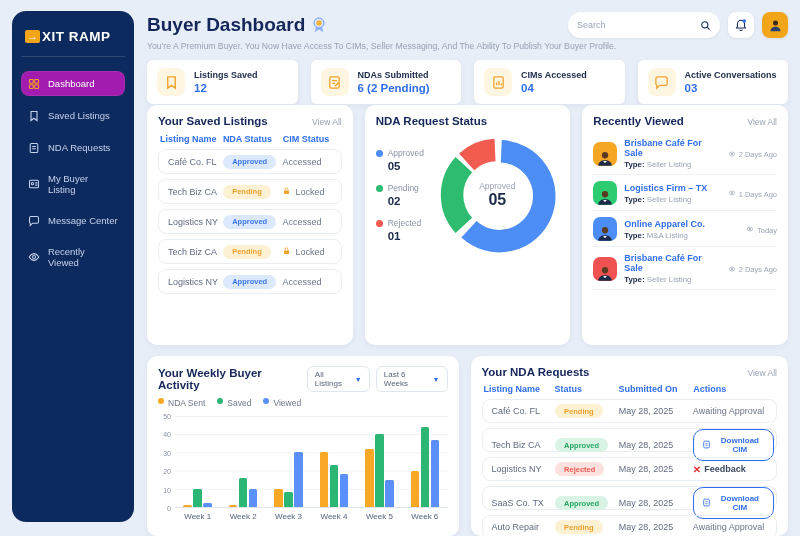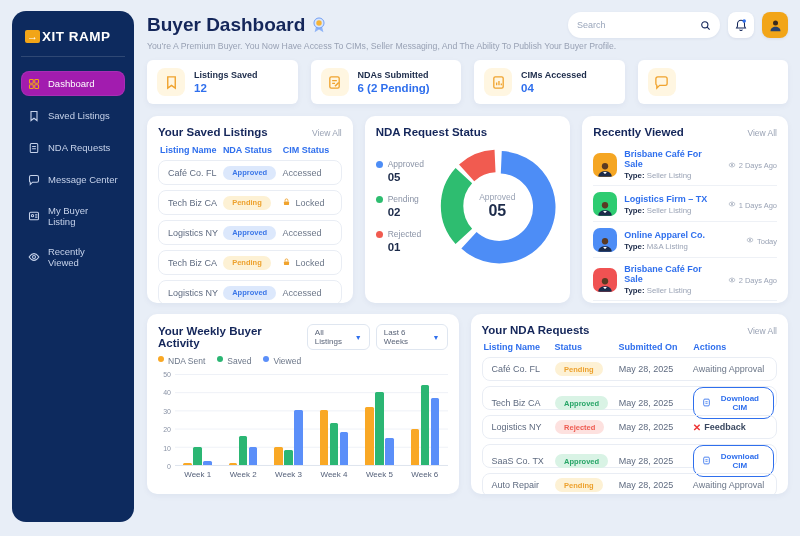--- a/index.html
+++ b/index.html
@@ -34,21 +34,21 @@
 
   
   .stats-row { margin-top:9px; display:grid; grid-template-columns:repeat(4,1fr); gap:13px; }
   .stat-card { background:#fff; border-radius:6px; padding:8px 10px; display:flex; align-items:center; gap:9px; box-shadow:0 2px 6px rgba(20,40,90,.05); }
   .stat-icon { width:28px; height:28px; border-radius:8px; background:#fff6e1; display:flex; align-items:center; justify-content:center; color:#f0a32e; flex-shrink:0; }
   .stat-icon svg { width:15px; height:15px; }
   .stat-label { font-size:9px; font-weight:700; color:#1c2b4a; }
   .stat-value { font-size:11.5px; font-weight:800; color:#2f6fed; margin-top:2px; }
 
   
-  .mid-row { margin-top:12px; display:grid; grid-template-columns:1fr 1fr 1fr; gap:12px; height:187px; }
+  .mid-row { margin-top:1px; display:grid; grid-template-columns:1fr 1fr 1fr; gap:12px; height:240px; }
   .bottom-row { margin-top:11px; display:grid; grid-template-columns:48.6% 1fr; gap:12px; height:180px; }
   .card { background:#fff; border-radius:10px; padding:10px 11px; box-shadow:0 2px 6px rgba(20,40,90,.05); overflow:hidden; }
   .card-head { display:flex; align-items:baseline; }
   .card-title { font-size:11.5px; font-weight:800; color:#14265a; }
   .view-all { margin-left:auto; font-size:8.5px; color:#99a2b4; cursor:pointer; }
 
   
   .sl-header { display:grid; grid-template-columns:1.05fr 1fr .95fr; margin:7px 2px 5px; font-size:9px; font-weight:700; color:#2f6fed; }
   .sl-rows { display:flex; flex-direction:column; gap:5px; }
   .sl-row { display:grid; grid-template-columns:1.05fr 1fr .95fr; align-items:center; border:1px solid #e9edf4; border-radius:8px; height:25px; padding:0 2px; font-size:9px; color:#5f6b80; }
@@ -140,34 +140,34 @@
           <svg viewBox="0 0 16 16" fill="none" stroke="currentColor" stroke-width="1.4">
             <rect x="3" y="2" width="10" height="12" rx="1.5"></rect>
             <path d="M5.5 6h5M5.5 9h5"></path>
           </svg>
         </span>
         <span>NDA Requests</span>
       </div>
       <div class="menu-item">
         <span class="mi-icon">
           <svg viewBox="0 0 16 16" fill="none" stroke="currentColor" stroke-width="1.4">
-            <path d="M2 4a2 2 0 0 1 2-2h8a2 2 0 0 1 2 2v5a2 2 0 0 1-2 2H6l-3 3v-3a2 2 0 0 1-1-2z"></path>
+            <rect x="2" y="3" width="12" height="10" rx="1.5"></rect>
+            <circle cx="6" cy="7.5" r="1.5"></circle>
+            <path d="M9.5 6.5h3M9.5 9.5h3"></path>
           </svg>
         </span>
-        <span>Message Center</span>
+        <span>My Buyer Listing</span>
       </div>
       <div class="menu-item">
         <span class="mi-icon">
           <svg viewBox="0 0 16 16" fill="none" stroke="currentColor" stroke-width="1.4">
-            <rect x="2" y="3" width="12" height="10" rx="1.5"></rect>
-            <circle cx="6" cy="7.5" r="1.5"></circle>
-            <path d="M9.5 6.5h3M9.5 9.5h3"></path>
+            <path d="M2 4a2 2 0 0 1 2-2h8a2 2 0 0 1 2 2v5a2 2 0 0 1-2 2H6l-3 3v-3a2 2 0 0 1-1-2z"></path>
           </svg>
         </span>
-        <span>My Buyer Listing</span>
+        <span>Message Center</span>
       </div>
       <div class="menu-item">
         <span class="mi-icon">
           <svg viewBox="0 0 16 16" fill="none" stroke="currentColor" stroke-width="1.4">
             <path d="M1.5 8S4.5 3.5 8 3.5 14.5 8 14.5 8 11.5 12.5 8 12.5 1.5 8 1.5 8z"></path>
             <circle cx="8" cy="8" r="2"></circle>
           </svg>
         </span>
         <span>Recently Viewed</span>
       </div>
@@ -247,20 +247,24 @@
           <div class="stat-label">CIMs Accessed</div>
           <div class="stat-value">04</div>
         </div>
       </div>
       <div class="stat-card">
         <div class="stat-icon">
           <svg viewBox="0 0 16 16" fill="none" stroke="currentColor" stroke-width="1.4">
             <path d="M2 4a2 2 0 0 1 2-2h8a2 2 0 0 1 2 2v5a2 2 0 0 1-2 2H6l-3 3v-3a2 2 0 0 1-1-2z"></path>
           </svg>
         </div>
+        <div>
+          <div class="stat-label">Active Conversations</div>
+          <div class="stat-value">03</div>
+        </div>
       </div>
     </div>
 
   <div class="mid-row">
 
     <section class="card">
       <div class="card-head">
         <span class="card-title">Your Saved Listings</span>
         <span class="view-all">View All</span>
       </div>

